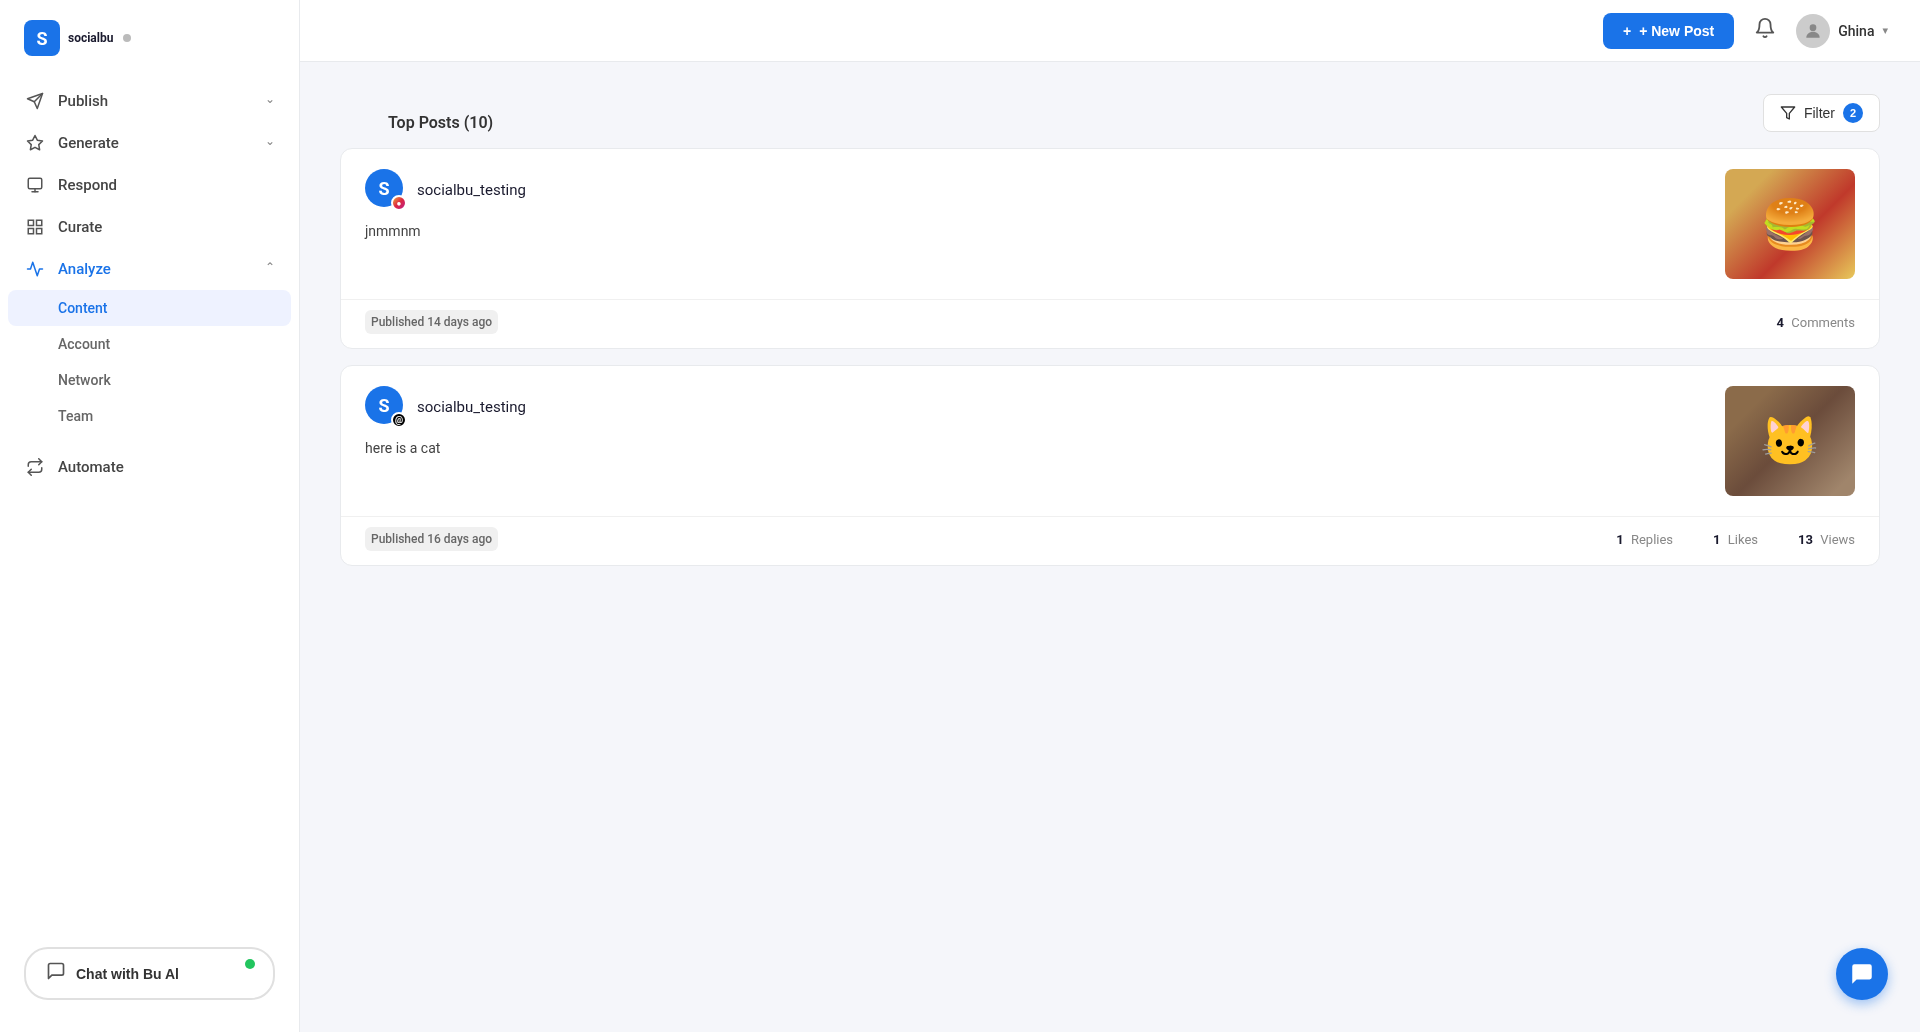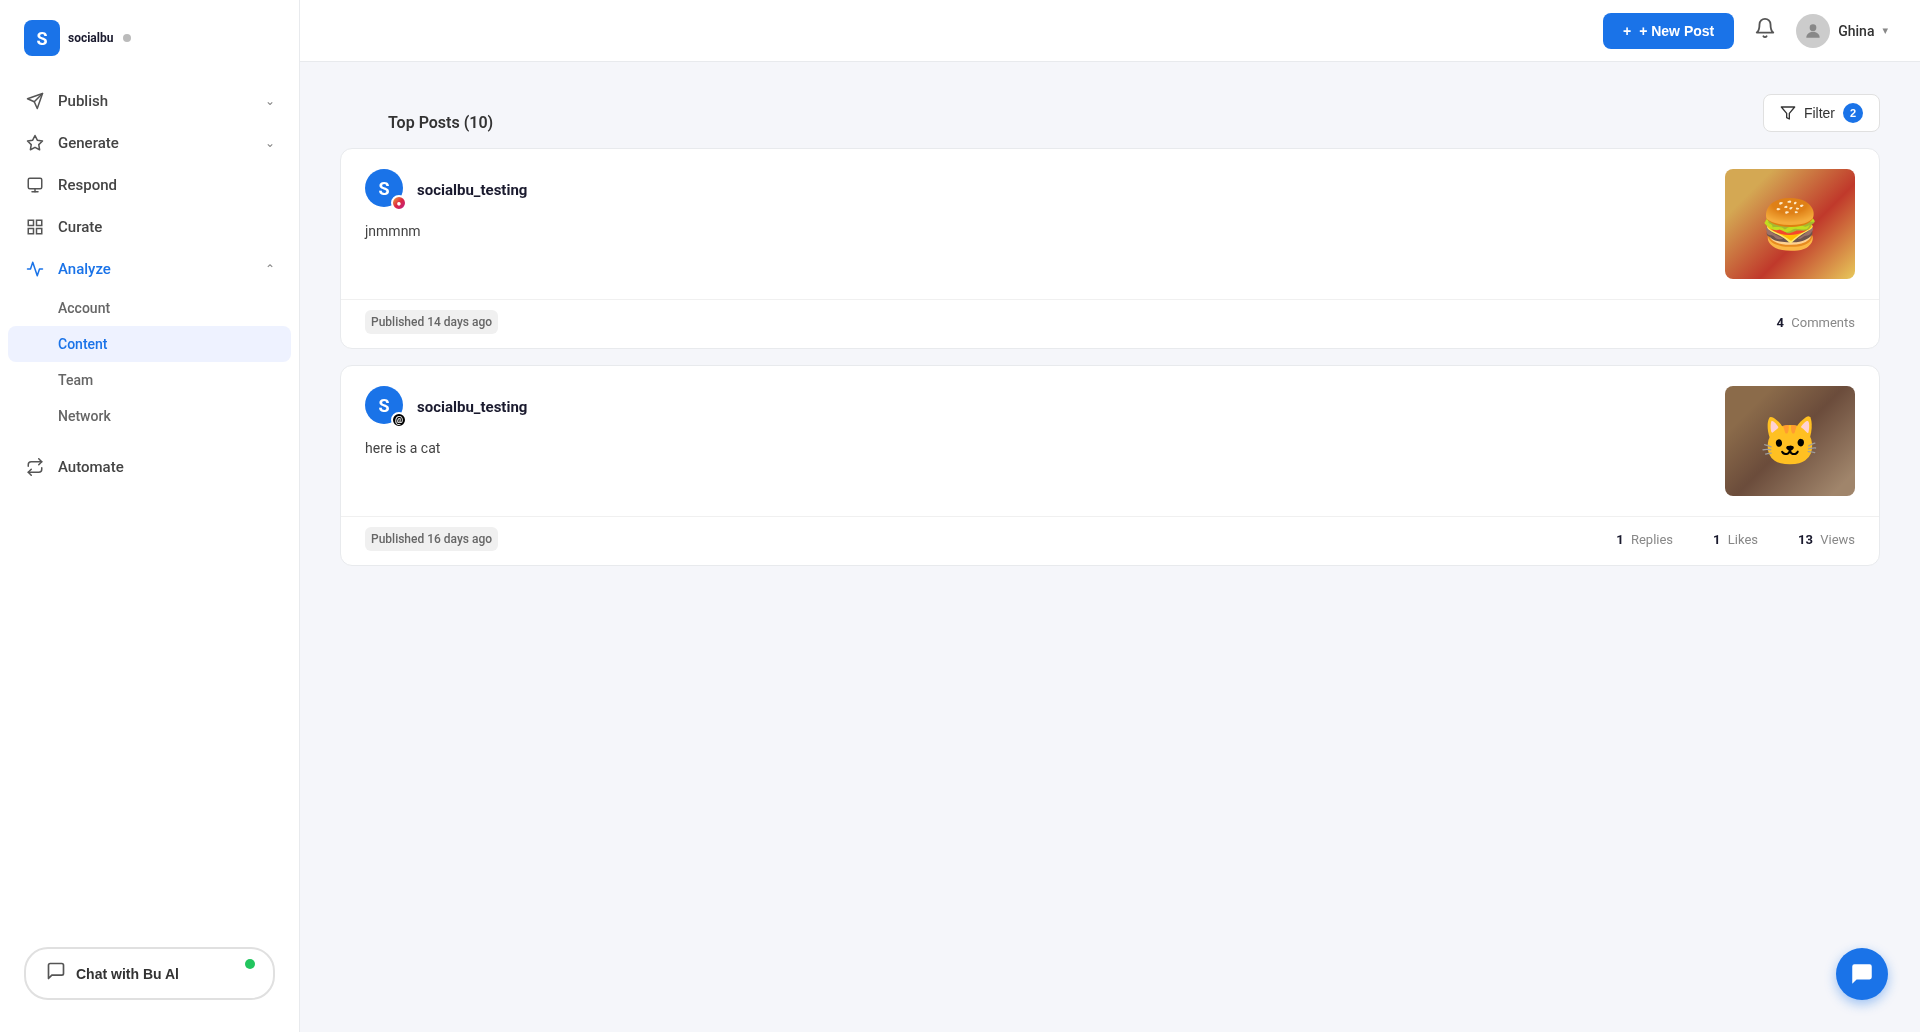--- a/index.html
+++ b/index.html
@@ -46,21 +46,20 @@
       border-radius: 50%;
       margin-left: 2px;
     }
     .sidebar-nav {
       flex: 1;
       padding: 8px 0;
       overflow-y: auto;
     }
     .nav-item {
       display: flex;
-      align-items: center;
       gap: 12px;
       padding: 12px 24px;
       cursor: pointer;
       color: #444;
       font-size: 15px;
       font-weight: 500;
       border-radius: 0;
       transition: background 0.15s;
       position: relative;
     }
@@ -275,21 +274,21 @@
       font-size: 9px;
     }
     .platform-instagram {
       background: linear-gradient(135deg, #f09433 0%, #e6683c 25%, #dc2743 50%, #cc2366 75%, #bc1888 100%);
       color: white;
     }
     .platform-threads {
       background: #000;
       color: white;
     }
-    .post-username { font-size: 15px; font-weight: 700; color: #1a1a2e; }
+    .post-username { font-size: 15px; font-weight: 400; color: #1a1a2e; }
     .post-text { font-size: 14px; color: #444; line-height: 1.5; }
     .post-thumbnail {
       width: 130px;
       min-width: 130px;
       height: 110px;
       border-radius: 8px;
       overflow: hidden;
       background: #f0f0f0;
     }
     .burger-img {
@@ -414,31 +413,31 @@
       <span class="nav-icon">
         <svg width="18" height="18" viewBox="0 0 24 24" fill="none" stroke="#1a73e8" stroke-width="2" stroke-linecap="round" stroke-linejoin="round">
             <polyline points="22 12 18 12 15 21 9 3 6 12 2 12"></polyline>
           </svg>
       </span>
       <span>Analyze</span>
       <span class="nav-chevron">⌃</span>
     </div>
 
     <div class="sub-nav">
+      <div class="sub-nav-item active">
+        <span>Content</span>
+      </div>
       <div class="sub-nav-item">
         <span>Account</span>
       </div>
-      <div class="sub-nav-item active">
-        <span>Content</span>
+      <div class="sub-nav-item">
+        <span>Network</span>
       </div>
       <div class="sub-nav-item">
         <span>Team</span>
-      </div>
-      <div class="sub-nav-item">
-        <span>Network</span>
       </div>
     </div>
 
     <div class="nav-item" style="margin-top:8px;">
       <span class="nav-icon">
         <svg width="18" height="18" viewBox="0 0 24 24" fill="none" stroke="currentColor" stroke-width="2" stroke-linecap="round" stroke-linejoin="round">
             <polyline points="17 1 21 5 17 9"></polyline>
             <path d="M3 11V9a4 4 0 0 1 4-4h14"></path>
             <polyline points="7 23 3 19 7 15"></polyline>
             <path d="M21 13v2a4 4 0 0 1-4 4H3"></path>

